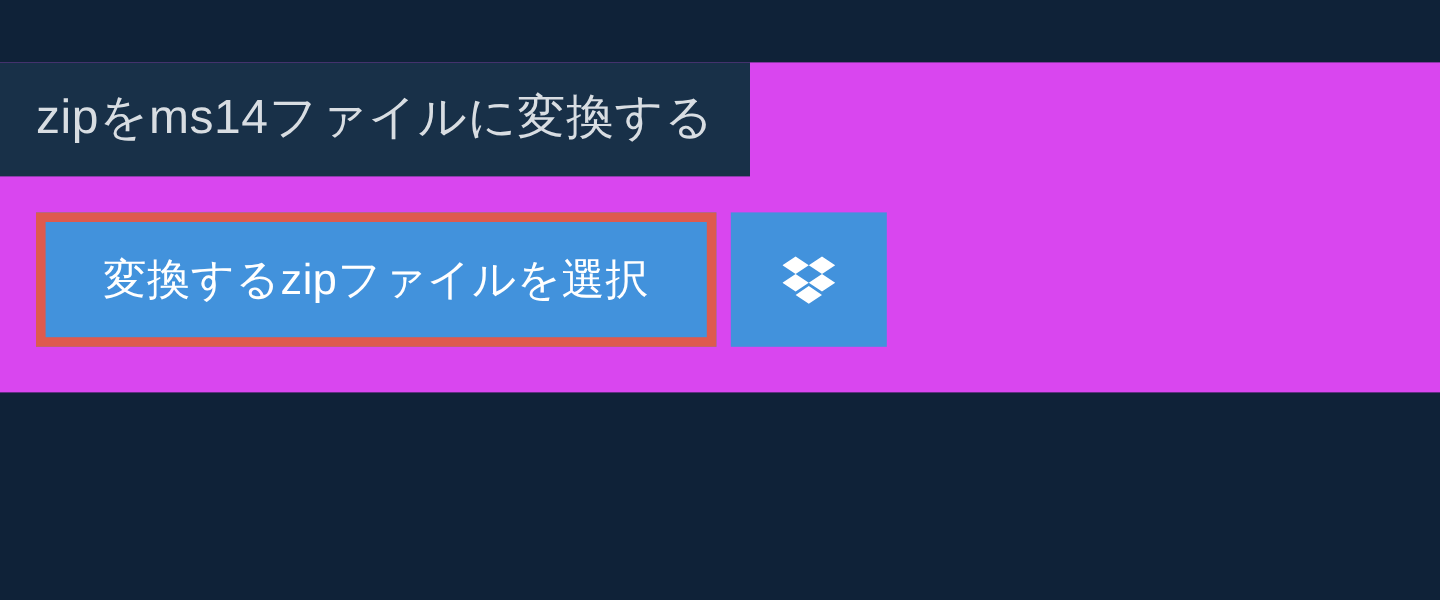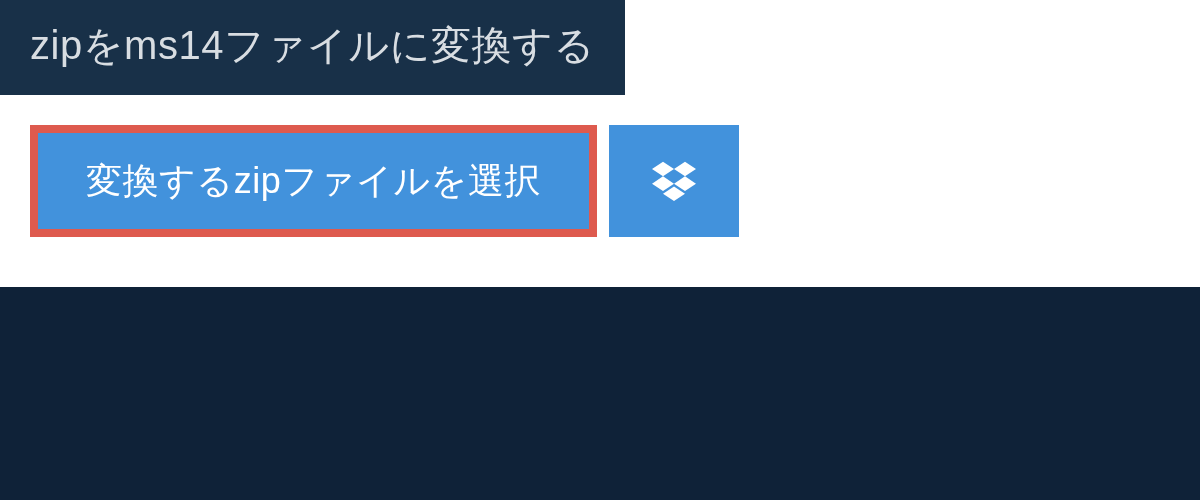--- a/index.html
+++ b/index.html
@@ -8,39 +8,40 @@
       box-sizing: border-box;
     }
     body {
       background-color: #0f2238;
       width: 1200px;
       height: 500px;
       font-family: -apple-system, BlinkMacSystemFont, "Segoe UI", "Helvetica Neue", Arial, sans-serif;
       overflow: hidden;
     }
     .panel {
-      background-color: #ffffff;
+      background-color: #d946ef;
+      margin-top: 52px;
       width: 100%;
       padding: 0;
     }
     .heading-wrap {
       display: inline-block;
       background-color: #183048;
       padding: 18px 30px 22px 30px;
     }
     .heading {
       color: #d8dde2;
       font-size: 40px;
       font-weight: 400;
       letter-spacing: 0.5px;
     }
     .button-row {
       display: flex;
       align-items: stretch;
-      padding: 30px 30px 50px 30px;
+      padding: 30px 30px 38px 30px;
       gap: 12px;
     }
     .select-button {
       background-color: #4292dc;
       border: 8px solid #de5a4e;
       color: #ffffff;
       font-size: 36px;
       font-weight: 400;
       padding: 30px 48px;
       cursor: pointer;

